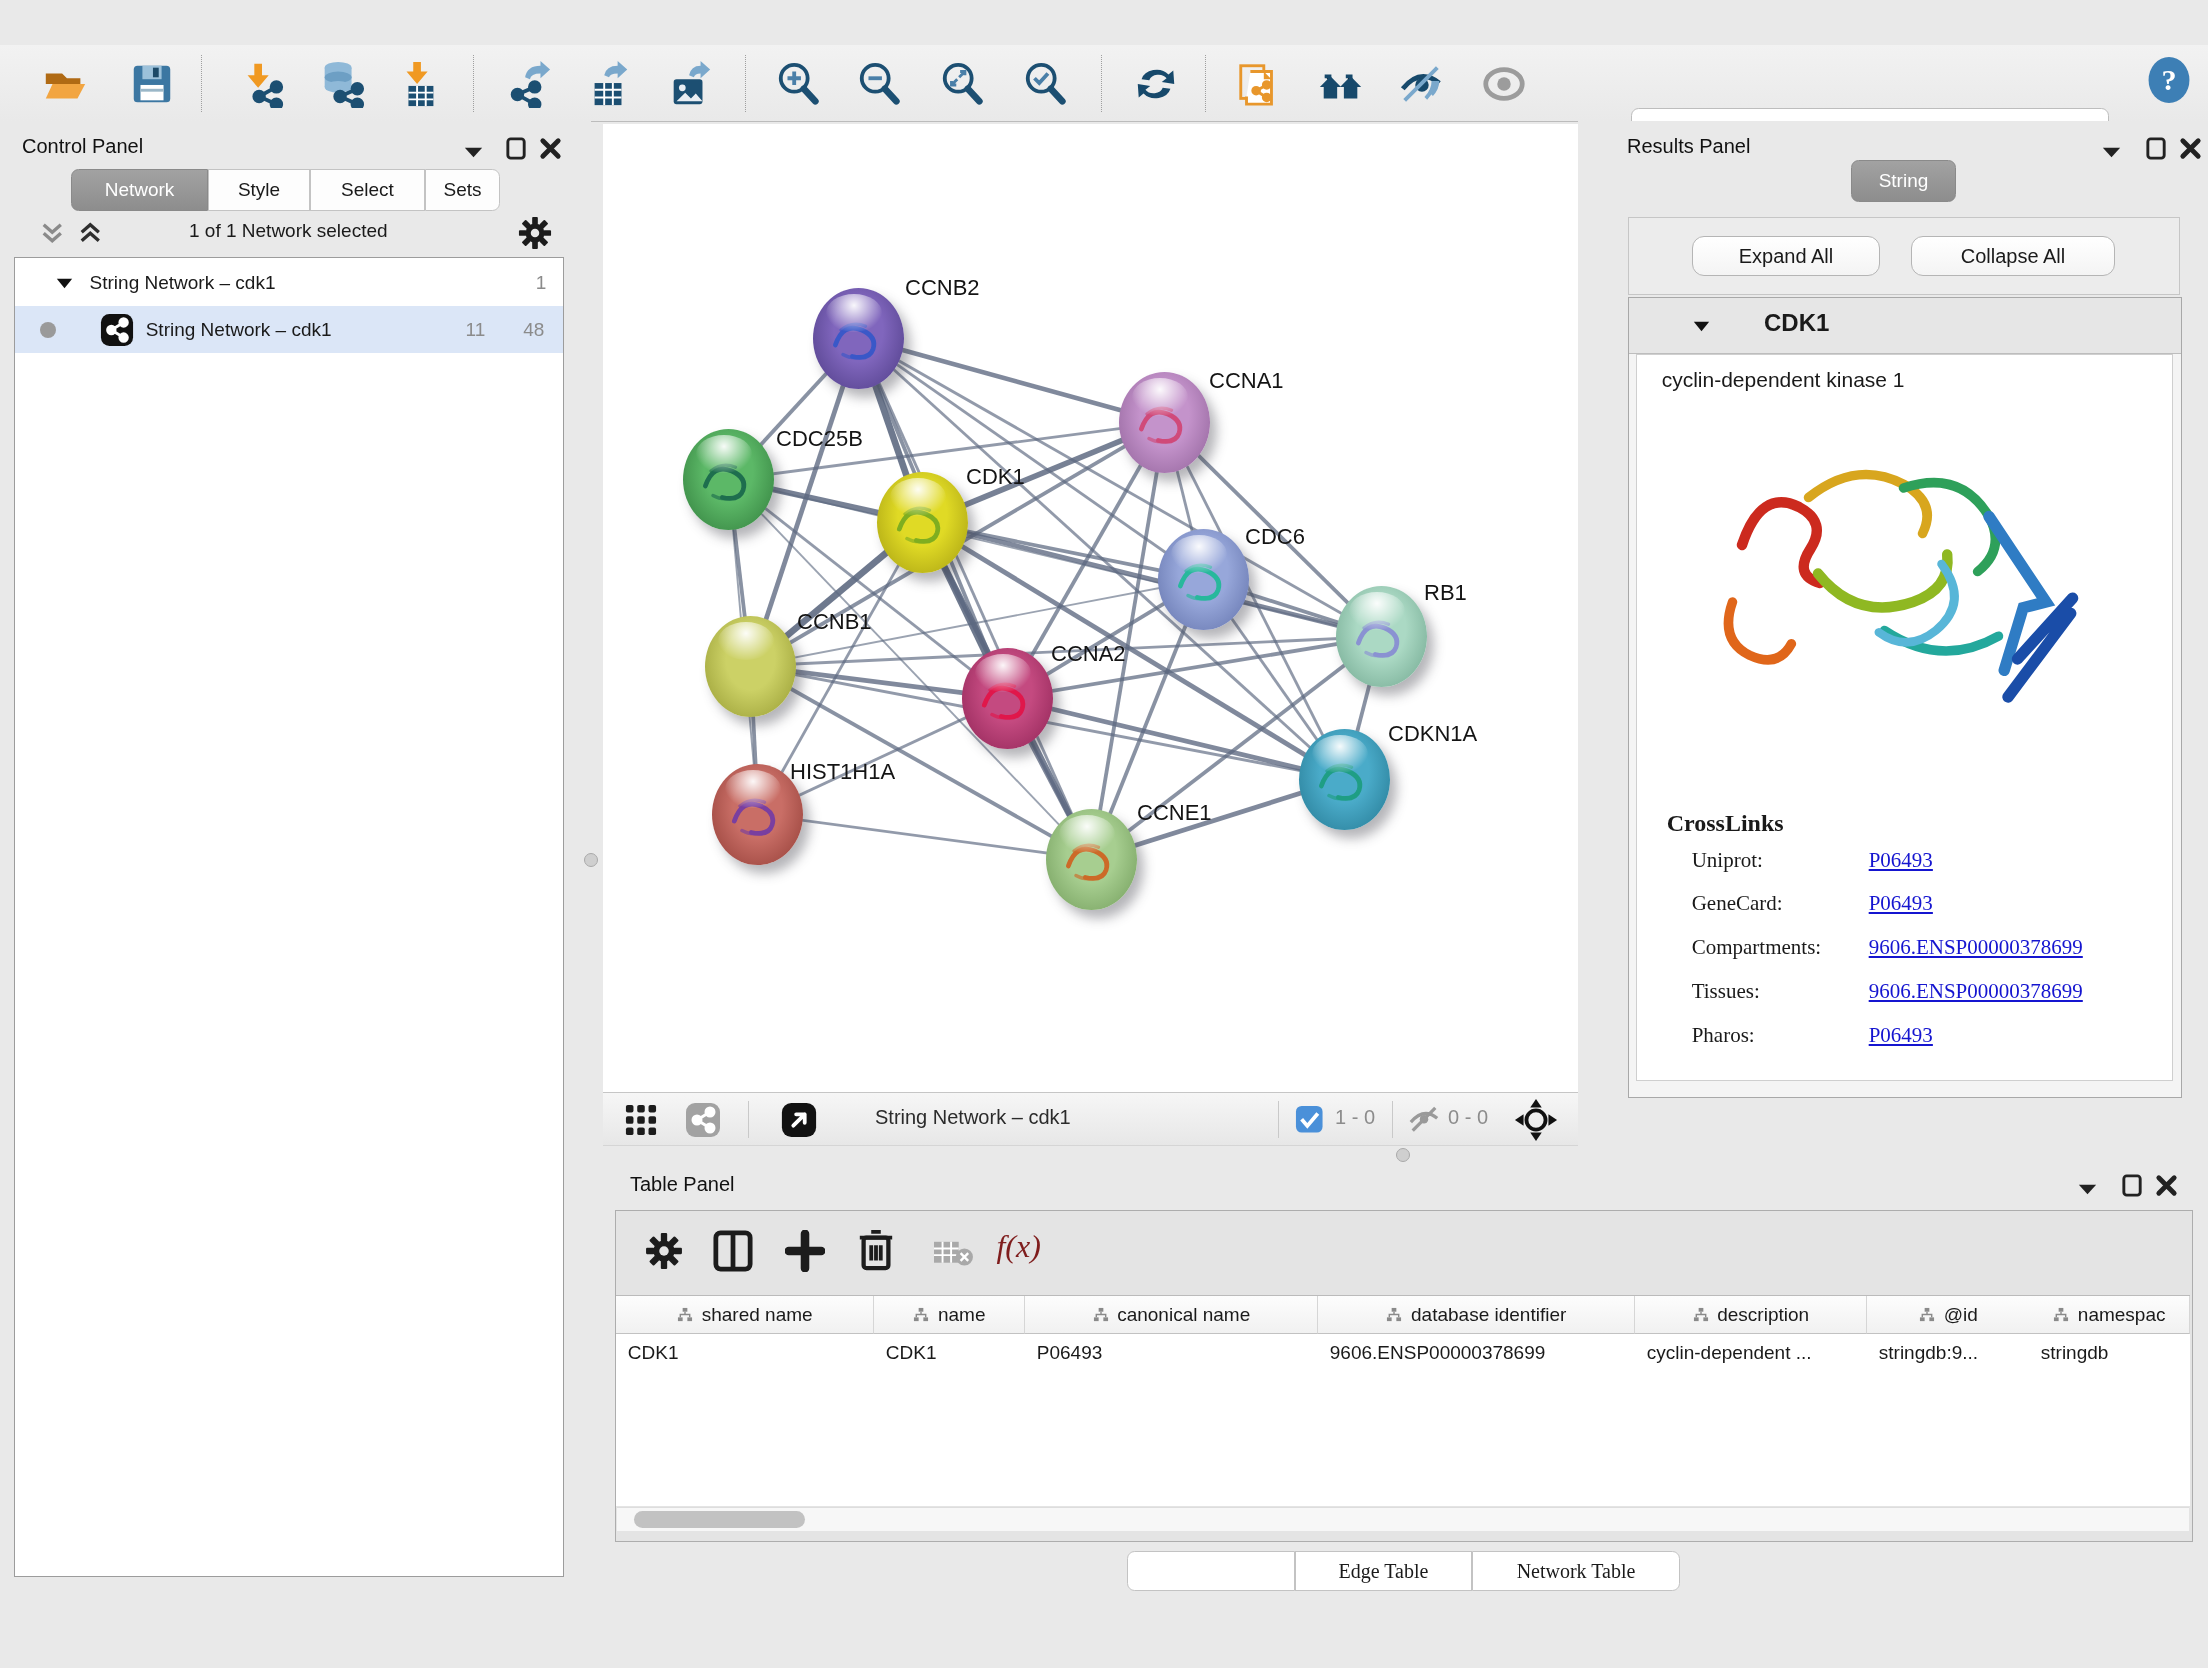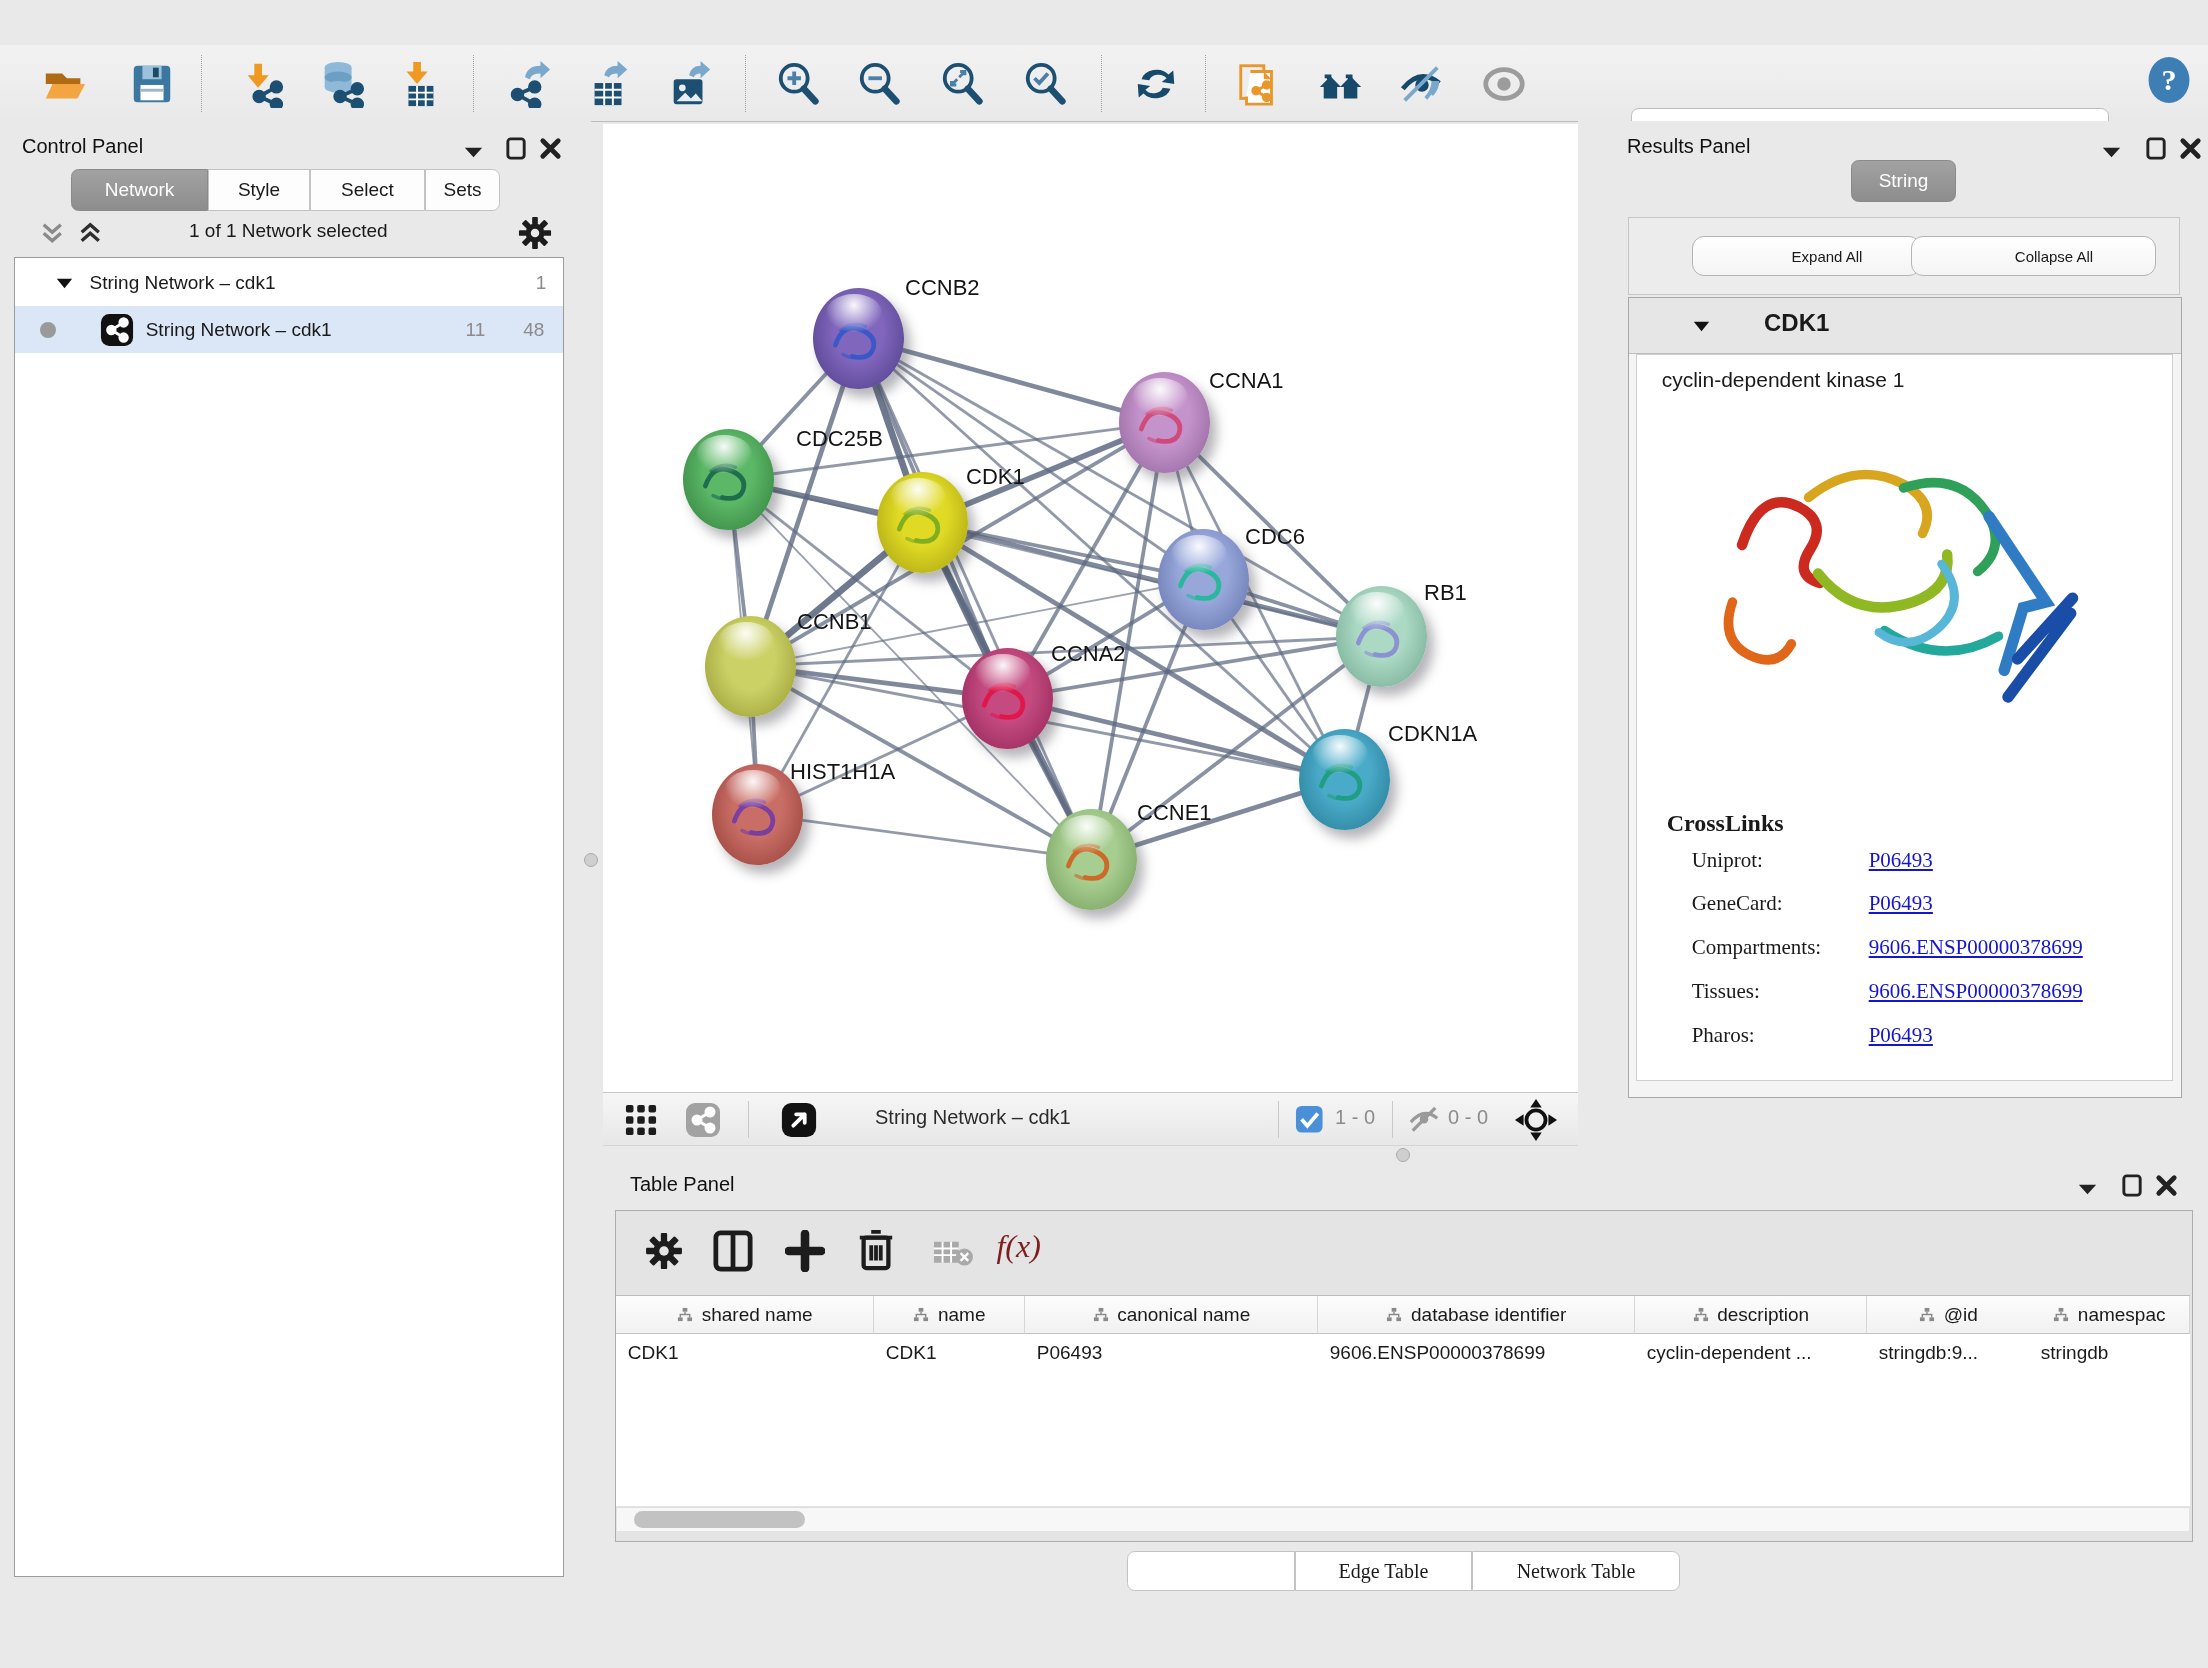--- a/index.html
+++ b/index.html
@@ -45,21 +45,21 @@
   #netbar{position:absolute;left:0;top:971px;width:975px;height:52px;
     background:linear-gradient(#f6f6f6,#e7e7e7);border-top:1px solid #c6c6c6;border-bottom:1px solid #d5d5d5;}
   .nb-div{position:absolute;top:7.6px;height:37px;border-left:1px solid #c9c9c9;}
   #netbar .t{position:absolute;top:13.3px;font-size:20px;color:#2b2b2b;}
   .gray-num{color:#8c8c8c;font-size:20px;position:absolute;top:13.3px;}
   
   #results{left:1578px;top:121px;width:631px;height:1041px;background:#e9e9e9;}
   #res-expbox{position:absolute;left:50px;top:96px;width:550px;height:76px;background:#ececec;
     border:1.9px solid #c6c6c6;}
   .btn{position:absolute;height:38px;background:linear-gradient(#ffffff,#f4f4f4);border:1px solid #b5b5b5;
-    border-radius:12px;font-size:15px;display:flex;align-items:center;justify-content:center;padding-left:41px;}
+    border-radius:12px;font-size:20px;display:flex;align-items:center;justify-content:center;}
   #res-scroll{position:absolute;left:50px;top:176px;width:552px;height:799px;border:1.9px solid #a8a8a8;background:#f4f4f4;}
   #cdk1-head{position:absolute;left:0;top:0;width:100%;height:55px;background:#e6e6e6;border-bottom:1px solid #bdbdbd;}
   #cdk1-body{position:absolute;left:6.7px;top:56px;width:535px;height:725px;background:#fff;border:1px solid #cfcfcf;}
   .serif{font-family:"Liberation Serif",serif;}
   .xl-row{position:absolute;font-size:21px;}
   .xlink{color:#1515d0;text-decoration:underline;}
   
   #tablepanel{left:603px;top:1162px;width:1605px;height:443px;background:#e9e9e9;}
   #tp-box{position:absolute;left:12.4px;top:48px;width:1576px;height:330px;background:#e4e4e4;
     border:1px solid #adadad;}
@@ -361,21 +361,21 @@
         <div class="nlabel" style="left: 606px; top: 244px;">CCNA1</div>
         <div class="node" style="left: 80px; top: 305px; width: 91px; height: 101px; background: radial-gradient(at 50% 42%, rgb(92, 184, 103) 38%, rgb(47, 122, 58) 100%);">
           <svg width="68" height="67" viewBox="0 0 72 70">
             <g fill="none" stroke-linecap="round">
         <path d="M12 42 q8 -24 28 -16 q16 7 12 20 q-4 12 -22 8" stroke="#1e6e4e" stroke-width="5"></path>
         <path d="M20 52 q14 8 30 -2 M18 26 q12 -10 26 -4" stroke="#1e6e4e" stroke-width="3.5" opacity="0.65"></path>
             </g>
           </svg>
           <div class="gloss"></div>
         </div>
-        <div class="nlabel" style="left: 173px; top: 302px; margin-left: 20px;">CDC25B</div>
+        <div class="nlabel" style="left: 173px; top: 302px;">CDC25B</div>
         <div class="node" style="left: 274px; top: 348px; width: 91px; height: 101px; background: radial-gradient(at 50% 42%, rgb(224, 218, 37) 38%, rgb(162, 155, 16) 100%);">
           <svg width="68" height="67" viewBox="0 0 72 70">
             <g fill="none" stroke-linecap="round">
         <path d="M12 42 q8 -24 28 -16 q16 7 12 20 q-4 12 -22 8" stroke="#7fae20" stroke-width="5"></path>
         <path d="M20 52 q14 8 30 -2 M18 26 q12 -10 26 -4" stroke="#7fae20" stroke-width="3.5" opacity="0.65"></path>
             </g>
           </svg>
           <div class="gloss"></div>
         </div>
         <div class="nlabel" style="left: 363px; top: 340px;">CDK1</div>

